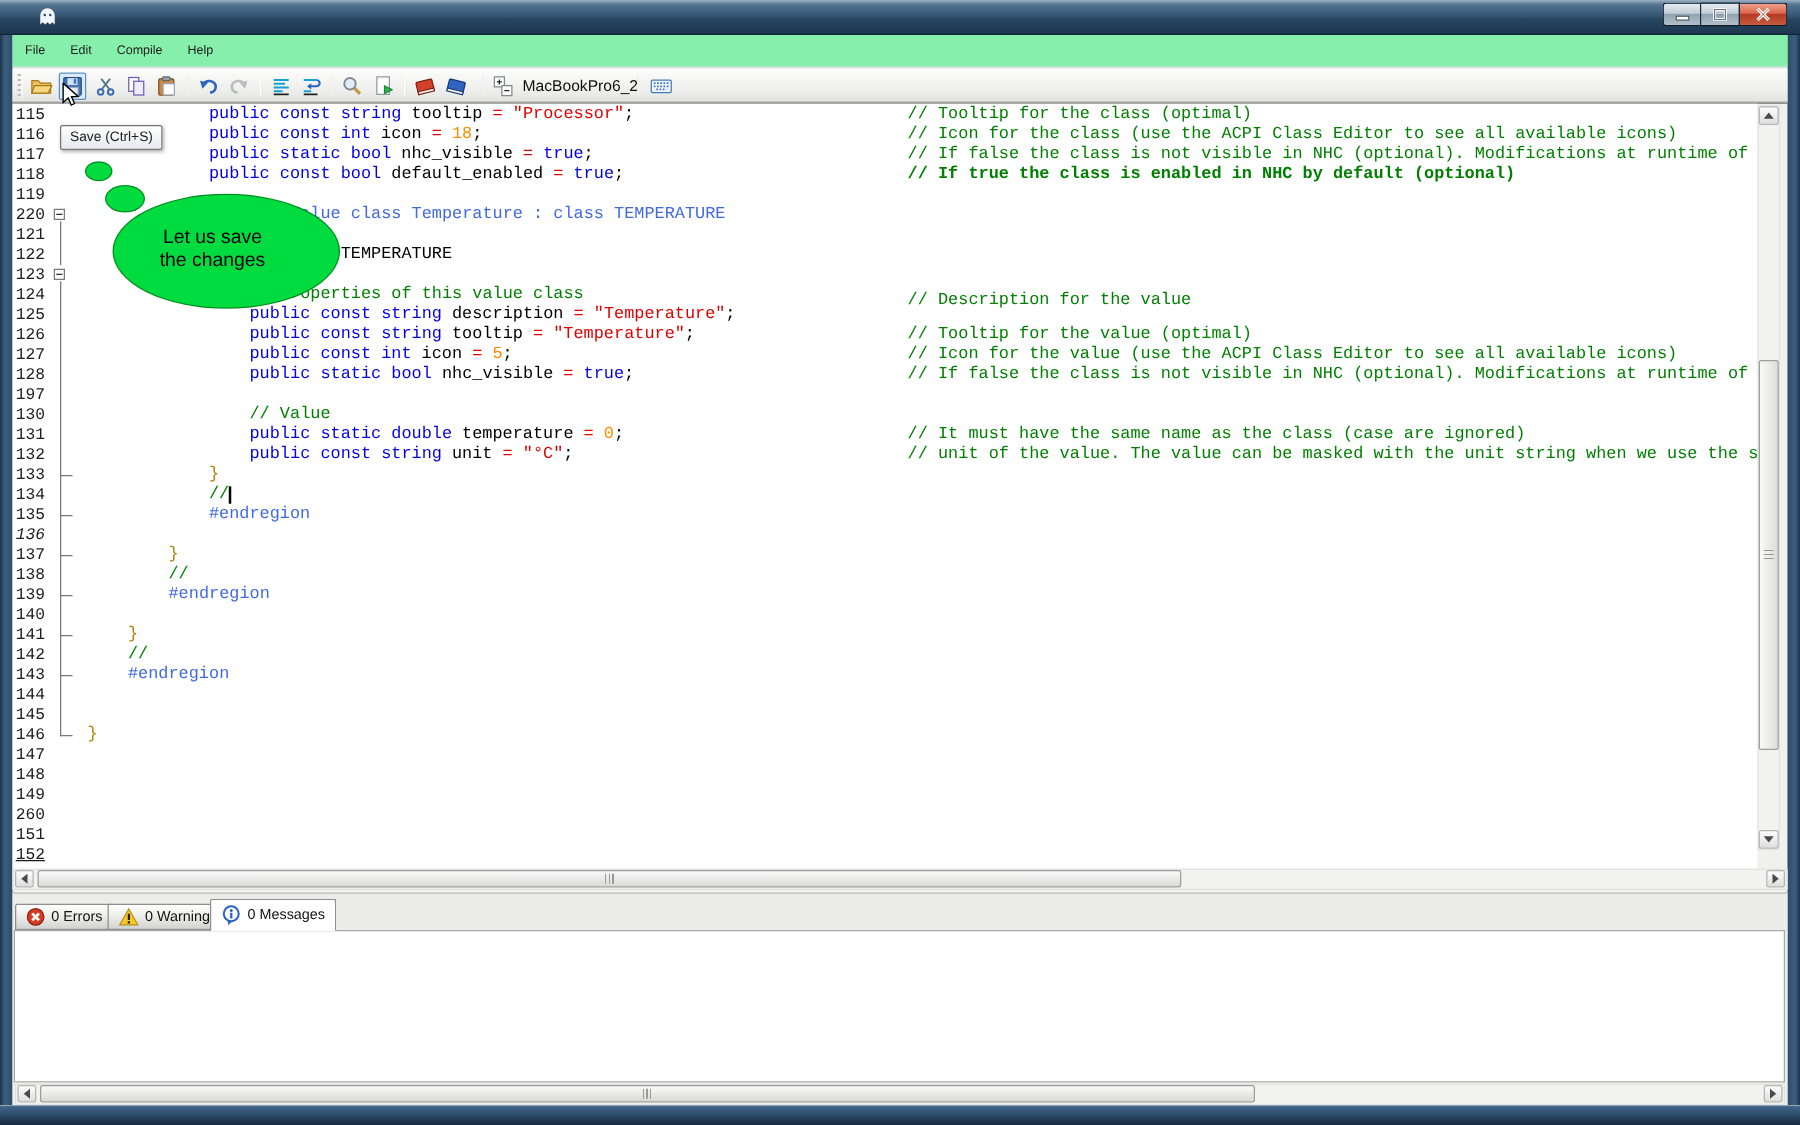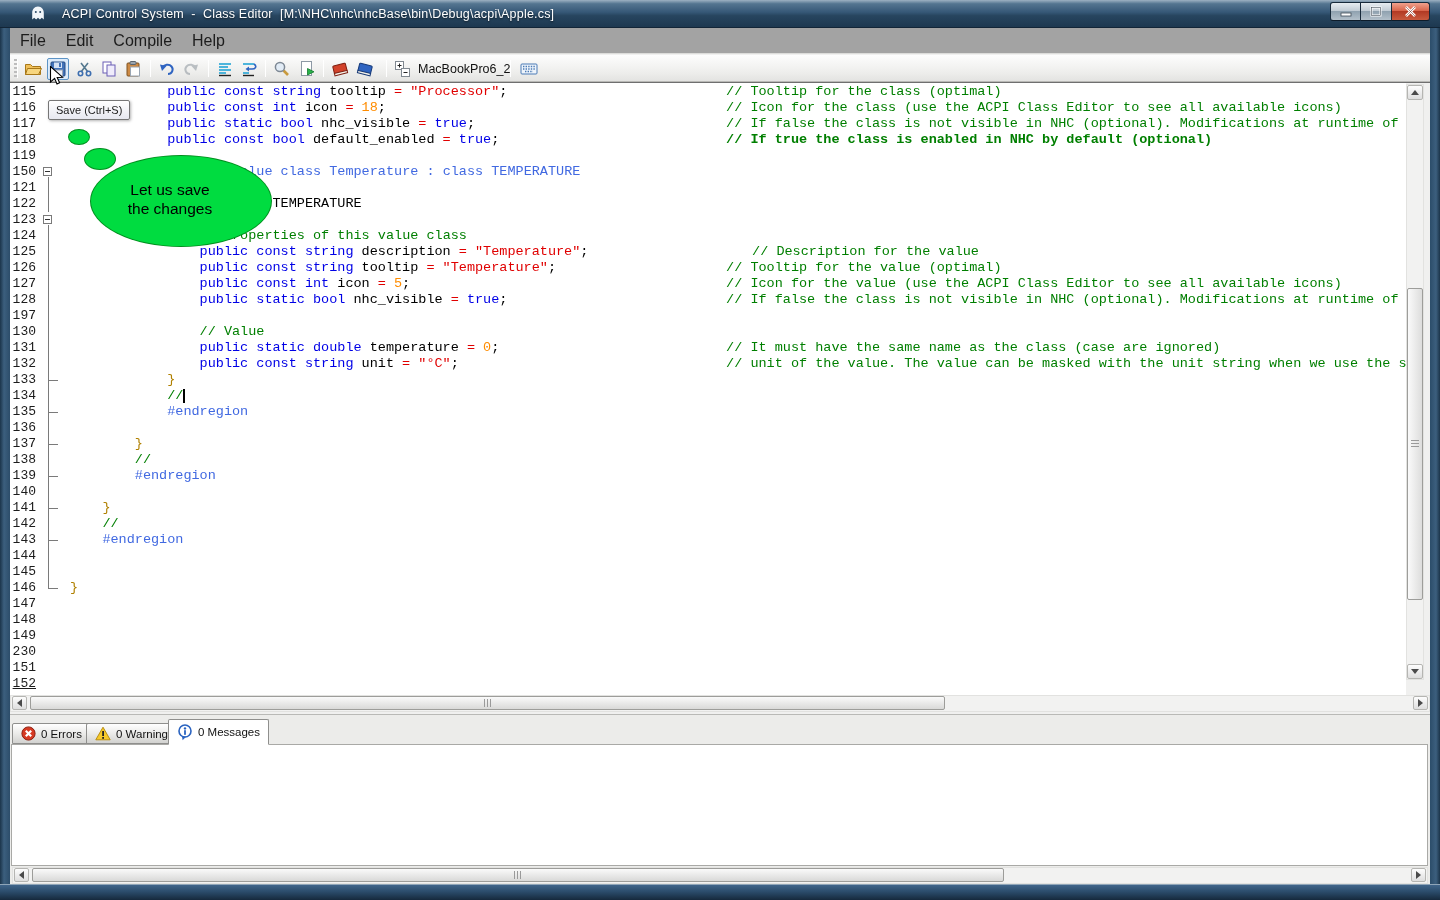--- a/index.html
+++ b/index.html
@@ -21,22 +21,22 @@
   .wbtn.close{width:38px;border-left:none;border-radius:0 3px 3px 0;
     background:linear-gradient(180deg,#f0a18d 0%,#d9654b 45%,#b23a24 50%,#c85a3e 100%)}
   .borderL,.borderR{position:absolute;top:28px;height:856px;width:10px;
     background:linear-gradient(90deg,#1b344a,#3c5f7e 40%,#2c4d6a)}
   .borderL{left:0}.borderR{left:1430px;background:linear-gradient(90deg,#2c4d6a,#3c5f7e 60%,#1b344a)}
   .borderB{position:absolute;left:0;top:884px;width:1440px;height:16px;
     background:linear-gradient(180deg,#40658a 0%,#2b4c6b 45%,#16293c 100%);border-top:1px solid #8fa5b8}
   .client{position:absolute;left:10px;top:28px;width:1420px;height:856px;background:#f0f0ef}
 
   
-  .menubar{position:absolute;left:10px;top:28px;width:1420px;height:26px;background:#a3a3a3;border-bottom:1px solid #dcdcda;
-    display:flex;align-items:center;font-size:16px;color:#1c1c1c}
+  .menubar{position:absolute;left:10px;top:28px;width:1420px;height:26px;background:#86efac;border-bottom:1px solid #dcdcda;
+    display:flex;align-items:center;font-size:10px;color:#1c1c1c}
   .menu-item{padding:4px 10px;cursor:default}
   .toolbar{position:absolute;left:10px;top:55px;width:1420px;height:27px;
     background:linear-gradient(180deg,#fdfdfd,#ededeb 70%,#e3e3e1);border-bottom:1px solid #b9b9b6}
   .tb-grip{position:absolute;left:4px;top:4px;width:4px;height:19px;
     background:repeating-linear-gradient(180deg,#bdbdbd 0 2px,transparent 2px 4px);border-right:1px solid #fff}
   .tb-btn{position:absolute;top:3px;width:22px;height:22px;display:flex;align-items:center;justify-content:center;border-radius:2px}
   .tb-btn.hot{border:1px solid #5c93c5;background:#dcebfa}
   .tb-sep{position:absolute;top:5px;width:1px;height:17px;background:#c6c6c3;border-right:1px solid #fff}
   .tb-label{position:absolute;top:7px;font-size:12.5px;color:#111}
   .editor-topline{position:absolute;left:10px;top:82px;width:1420px;height:1px;background:#6f6f6f}
@@ -96,21 +96,20 @@
 <body>
 
 <div class="titlebar">
   <span class="app-icon">
     <svg width="20" height="20" viewBox="0 0 20 20">
       <path d="M10 2.5 C6.2 2.5 4.2 5.6 4.2 8.8 V15.5 L6.2 13.8 L8.1 15.5 L10 13.8 L11.9 15.5 L13.8 13.8 L15.8 15.5 V8.8 C15.8 5.6 13.8 2.5 10 2.5 Z" fill="#f2f6fa"></path>
       <circle cx="7.8" cy="8" r="1" fill="#2a4a66"></circle>
         <circle cx="12.2" cy="8" r="1" fill="#2a4a66"></circle>
     </svg>
   </span>
-  <span class="title-text">ACPI Control System  -  Class Editor  [M:\NHC\nhc\nhcBase\bin\Debug\acpi\Apple.cs]</span>
   <span class="winbtns">
     <span class="wbtn min">
       <svg width="12" height="10">
           <rect x="1" y="6" width="10" height="3" fill="#fff" stroke="#3e4a55" stroke-width="0.8"></rect>
         </svg>
     </span>
     <span class="wbtn max">
       <svg width="12" height="11">
           <rect x="1.5" y="1.5" width="9" height="8" fill="none" stroke="#fff" stroke-width="2"></rect>
           <rect x="1.5" y="1.5" width="9" height="8" fill="none" stroke="#3e4a55" stroke-width="0.6"></rect>
@@ -251,51 +250,51 @@
 </div>
 <div class="editor-topline"></div>
 
 <div class="viewport">
   <div>
       <div class="lnum" style="top: 1px;">115</div>
       <div class="lnum" style="top: 17px;">116</div>
       <div class="lnum" style="top: 33px;">117</div>
       <div class="lnum" style="top: 49px;">118</div>
       <div class="lnum" style="top: 65px;">119</div>
-      <div class="lnum" style="top: 81px;">150</div>
+      <div class="lnum" style="top: 81px;">220</div>
       <div class="lnum" style="top: 97px;">121</div>
       <div class="lnum" style="top: 113px;">122</div>
       <div class="lnum" style="top: 129px;">123</div>
       <div class="lnum" style="top: 145px;">124</div>
       <div class="lnum" style="top: 161px;">125</div>
       <div class="lnum" style="top: 177px;">126</div>
       <div class="lnum" style="top: 193px;">127</div>
       <div class="lnum" style="top: 209px;">128</div>
       <div class="lnum" style="top: 225px;">197</div>
       <div class="lnum" style="top: 241px;">130</div>
       <div class="lnum" style="top: 257px;">131</div>
       <div class="lnum" style="top: 273px;">132</div>
       <div class="lnum" style="top: 289px;">133</div>
       <div class="lnum" style="top: 305px;">134</div>
       <div class="lnum" style="top: 321px;">135</div>
-      <div class="lnum" style="top: 337px;">136</div>
+      <div class="lnum" style="top: 337px; font-style: italic;">136</div>
       <div class="lnum" style="top: 353px;">137</div>
       <div class="lnum" style="top: 369px;">138</div>
       <div class="lnum" style="top: 385px;">139</div>
       <div class="lnum" style="top: 401px;">140</div>
       <div class="lnum" style="top: 417px;">141</div>
       <div class="lnum" style="top: 433px;">142</div>
       <div class="lnum" style="top: 449px;">143</div>
       <div class="lnum" style="top: 465px;">144</div>
       <div class="lnum" style="top: 481px;">145</div>
       <div class="lnum" style="top: 497px;">146</div>
       <div class="lnum" style="top: 513px;">147</div>
       <div class="lnum" style="top: 529px;">148</div>
       <div class="lnum" style="top: 545px;">149</div>
-      <div class="lnum" style="top: 561px;">230</div>
+      <div class="lnum" style="top: 561px;">260</div>
       <div class="lnum" style="top: 577px;">151</div>
       <div class="lnum" style="top: 593px; text-decoration: underline;">152</div>
     </div>
   <div>
       <div class="fm-box" style="top: 84px;">
         <i></i>
       </div>
       <div class="fm-v" style="top: 94px; height: 3px;"></div>
       <div class="fm-v" style="top: 97px; height: 16px;"></div>
       <div class="fm-v" style="top: 113px; height: 16px;"></div>
@@ -360,21 +359,21 @@
       <div class="seg c" style="left: 716.1px; top: 49px; font-weight: bold;">// If true the class is enabled in NHC by default (optional)</div>
       <div class="seg r" style="left: 157.2px; top: 81px;">#region Value class Temperature : class TEMPERATURE</div>
       <div class="seg k" style="left: 157.2px; top: 113px;">public class </div>
       <div class="seg i" style="left: 262.5px; top: 113px;">TEMPERATURE</div>
       <div class="seg b" style="left: 157.2px; top: 129px;">{</div>
       <div class="seg c" style="left: 189.6px; top: 145px;">// Properties of this value class</div>
       <div class="seg k" style="left: 189.6px; top: 161px;">public const string </div>
       <div class="seg i" style="left: 351.6px; top: 161px;">description </div>
       <div class="seg s" style="left: 448.8px; top: 161px;">= "Temperature"</div>
       <div class="seg i" style="left: 570.3px; top: 161px;">;</div>
-      <div class="seg c" style="left: 716.1px; top: 161px; margin-left: 26px;">// Description for the value</div>
+      <div class="seg c" style="left: 716.1px; top: 150px;">// Description for the value</div>
       <div class="seg k" style="left: 189.6px; top: 177px;">public const string </div>
       <div class="seg i" style="left: 351.6px; top: 177px;">tooltip </div>
       <div class="seg s" style="left: 416.4px; top: 177px;">= "Temperature"</div>
       <div class="seg i" style="left: 537.9px; top: 177px;">;</div>
       <div class="seg c" style="left: 716.1px; top: 177px;">// Tooltip for the value (optimal)</div>
       <div class="seg k" style="left: 189.6px; top: 193px;">public const int </div>
       <div class="seg i" style="left: 327.3px; top: 193px;">icon </div>
       <div class="seg s" style="left: 367.8px; top: 193px;">= </div>
       <div class="seg n" style="left: 384px; top: 193px;">5</div>
       <div class="seg i" style="left: 392.1px; top: 193px;">;</div>

